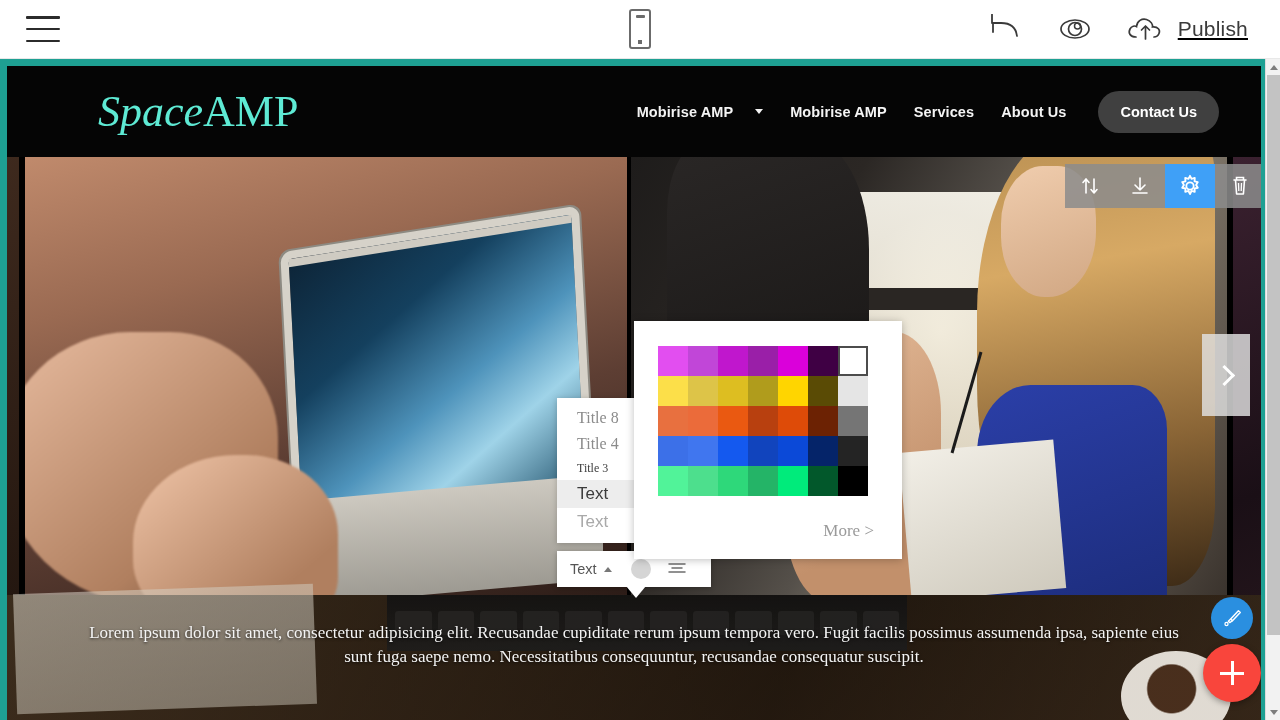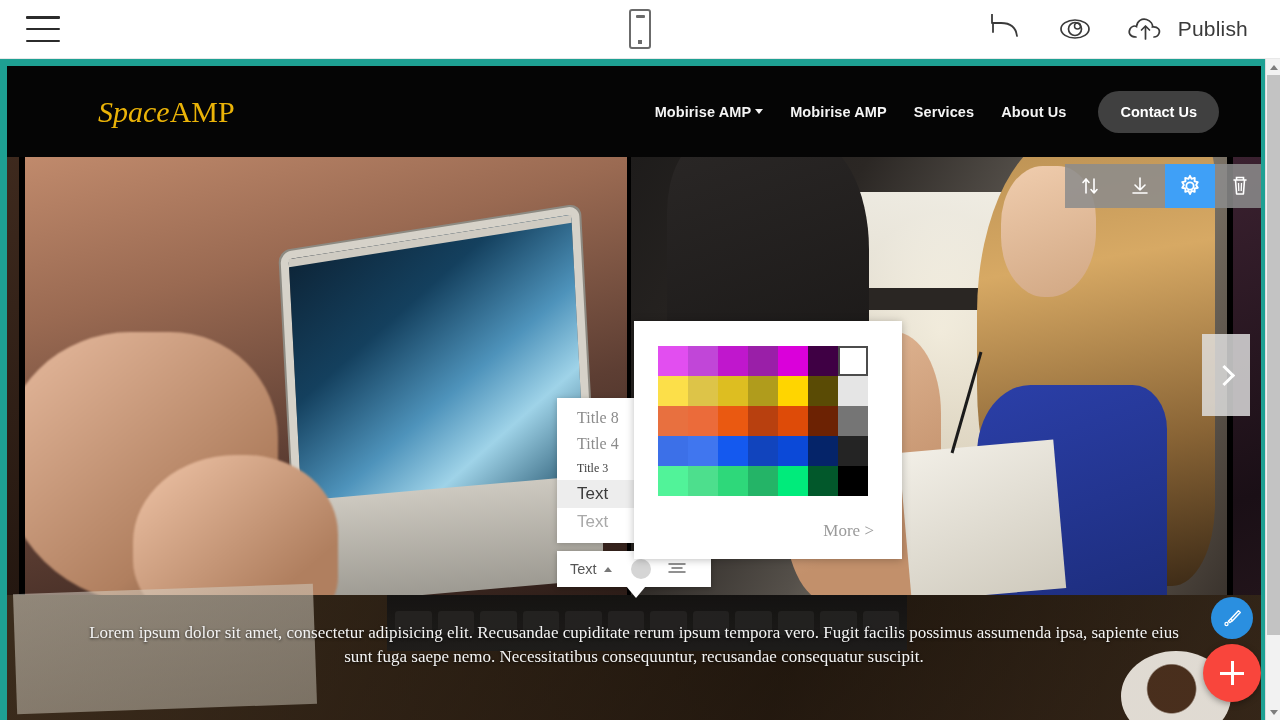--- a/index.html
+++ b/index.html
@@ -31,21 +31,21 @@
     border:2px solid #6b6b6b; border-radius:3px;
     display:flex; flex-direction:column; align-items:center; justify-content:space-between;
     padding:4px 0 3px;
     cursor:pointer;
   }
   #device-icon .spk { width:9px; height:2.5px; background:#6b6b6b; border-radius:1px; }
   #device-icon .btn { width:4px; height:4px; background:#6b6b6b; }
 
   #app-bar-right {
     margin-left:auto; margin-right:32px;
-    display:flex; align-items:center; gap:30px;
+    display:flex; align-items:center; gap:30px;text-decoration:underline;
   }
   .bar-icon { cursor:pointer; display:flex; align-items:center; }
   #publish-group { display:flex; align-items:center; gap:11px; cursor:pointer; }
   #publish-label { font-size:21px; color:#3a3a3a; letter-spacing:.2px; }
 
   
   #frame {
     position:absolute; left:0; top:59px; width:1268px; height:661px;
     border-left:7px solid #1ea093;
     border-right:7px solid #1ea093;
@@ -56,31 +56,31 @@
   #canvas { position:absolute; left:0; top:0; width:1254px; height:654px; overflow:hidden; }
 
   
   #site-header {
     position:absolute; left:0; top:0; width:1254px; height:91px;
     background:#050505;
     display:flex; align-items:center;
   }
   #logo {
     margin-left:91px; font-family:"Liberation Serif", serif;
-    font-size:30px; color:#eab308; white-space:nowrap;
+    font-size:44px; color:#5eead4; white-space:nowrap;
   }
   #logo .it { font-style:italic; }
   #site-nav {
     margin-left:auto; margin-right:42px;
     display:flex; align-items:center; gap:27px;
   }
   .nav-link {
     font-size:14.5px; font-weight:bold; color:#f4f4f4;
     letter-spacing:.1px; white-space:nowrap; cursor:pointer;
-    display:flex; align-items:center; gap:4px;
+    display:flex; align-items:center; gap:22px;
   }
   .caret-dn {
     width:0;height:0;border-left:4.5px solid transparent;border-right:4.5px solid transparent;
     border-top:5px solid #f4f4f4; display:inline-block;
   }
   #contact-btn {
     background:#e302e3; color:#fff; font-size:14.5px; font-weight:bold;
     padding:13px 22px; border-radius:26px; cursor:pointer; white-space:nowrap;
     margin-left:5px;
   }

